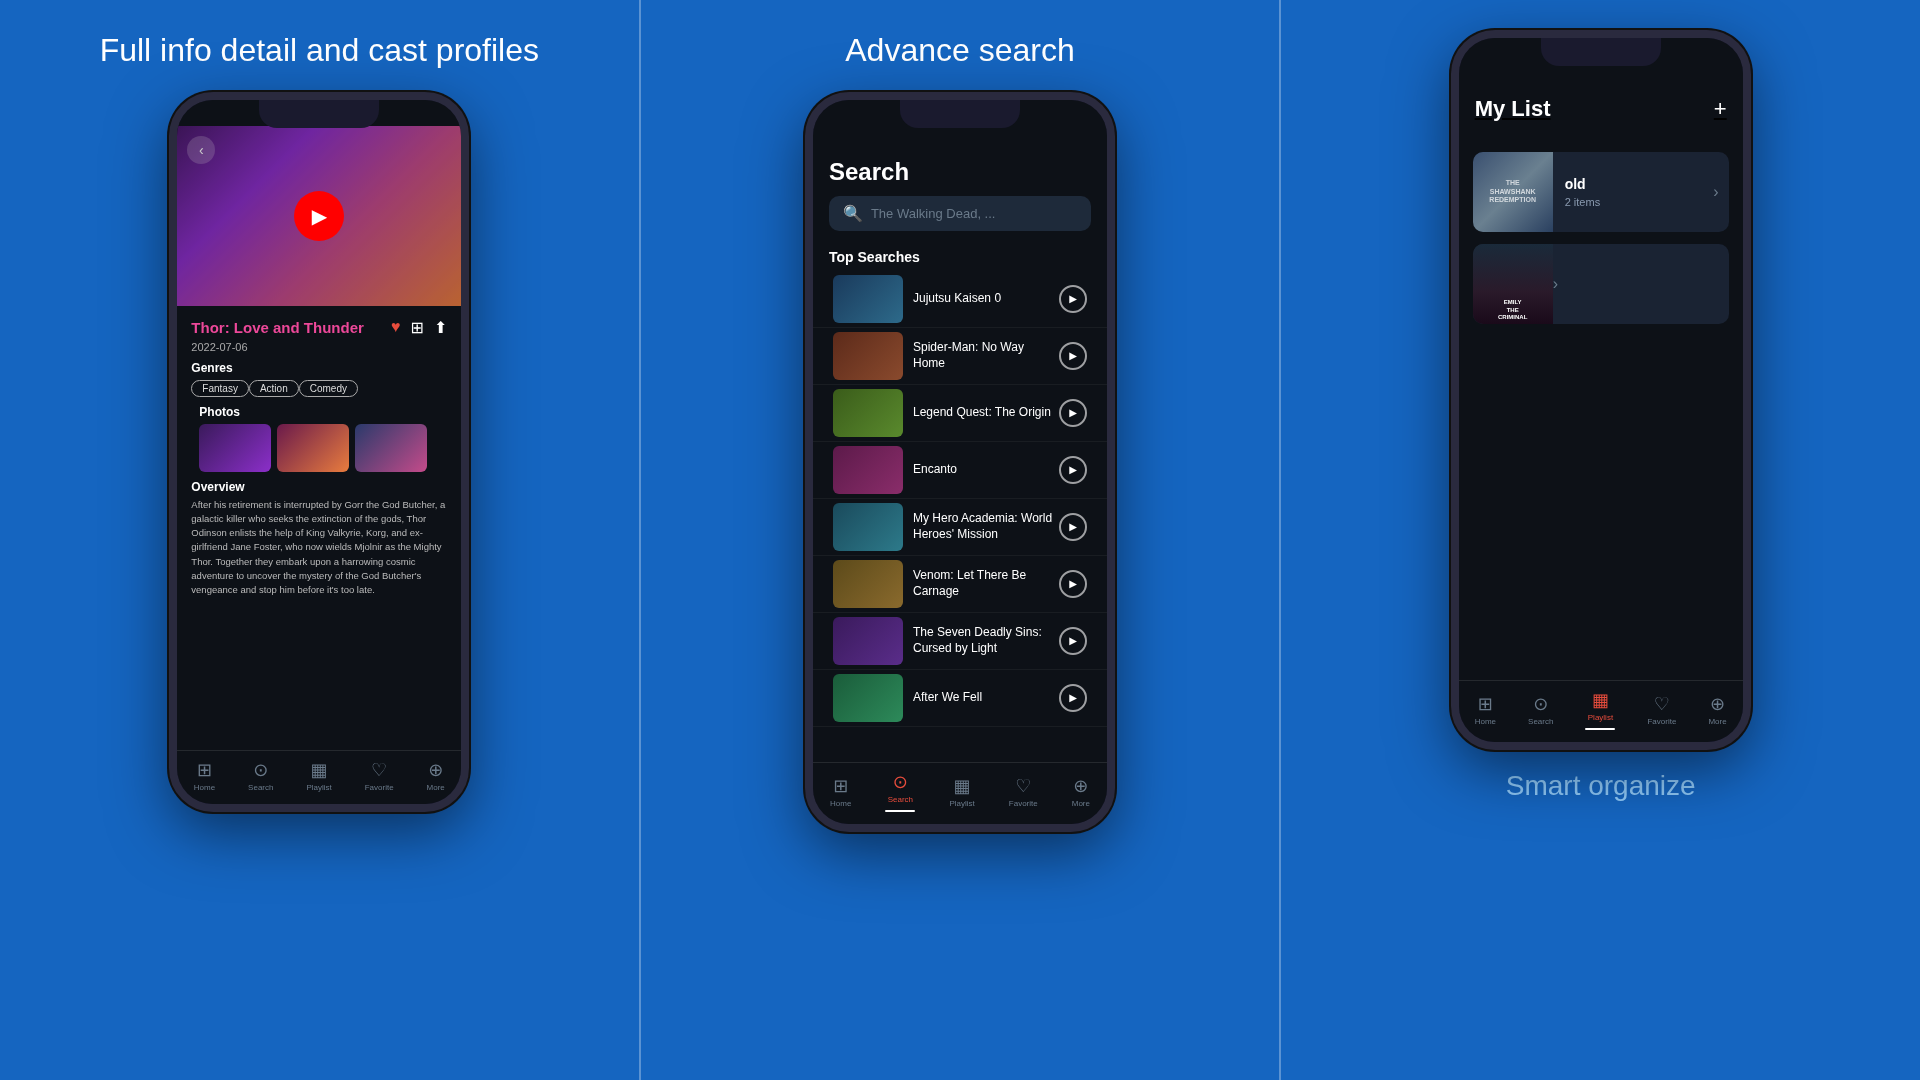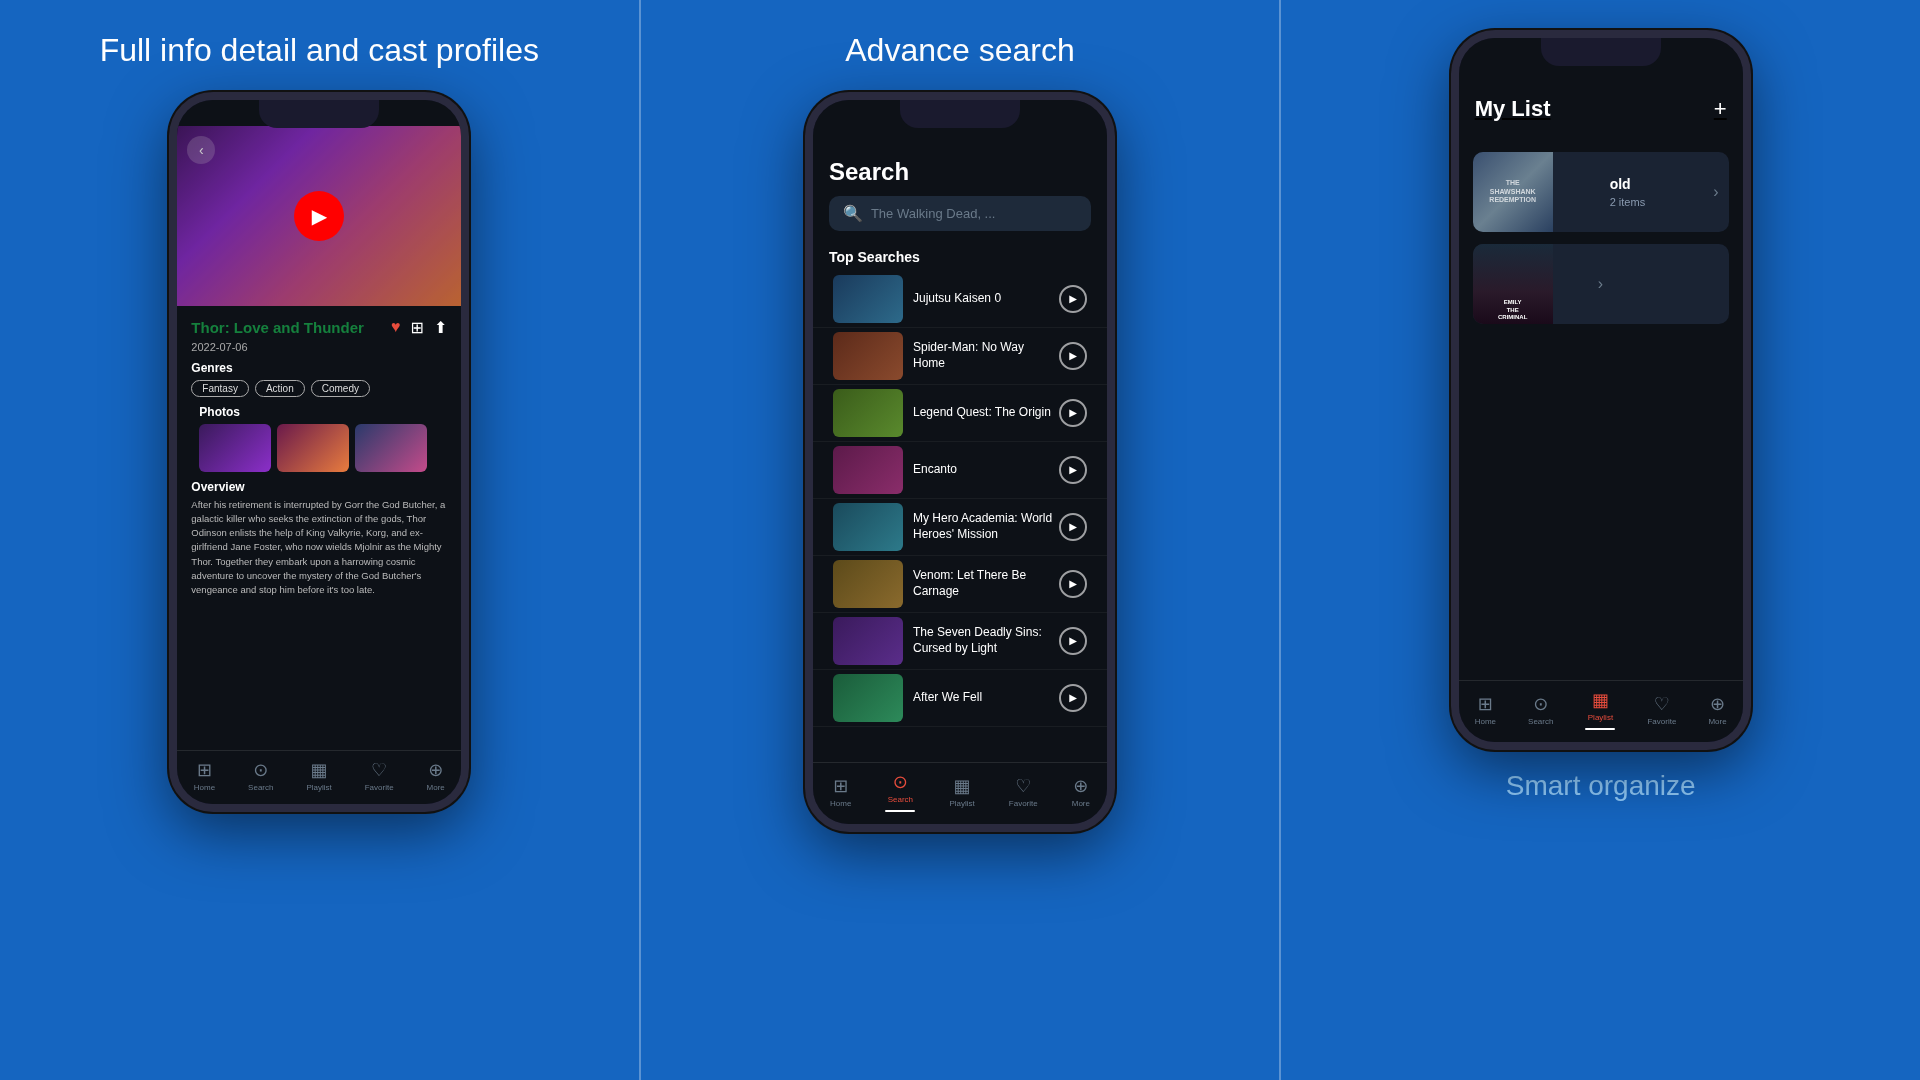--- a/index.html
+++ b/index.html
@@ -146,21 +146,21 @@
     }
 
     .movie-title-row {
       display: flex;
       align-items: center;
       justify-content: space-between;
       margin-bottom: 4px;
     }
 
     .movie-title {
-      color: #15803d;
+      color: #ec4899;
       font-size: 15px;
       font-weight: 700;
     }
 
     .action-icons {
       display: flex;
       gap: 10px;
       color: white;
       font-size: 16px;
     }
@@ -176,21 +176,20 @@
     .genres-section { margin-bottom: 8px; }
     .genres-label {
       color: white;
       font-size: 12px;
       font-weight: 600;
       margin-bottom: 5px;
     }
 
     .genres-list {
       display: flex;
-      gap: 6px;
       flex-wrap: wrap;
     }
 
     .genre-tag {
       border: 1px solid #aaa;
       border-radius: 20px;
       padding: 2px 10px;
       font-size: 10px;
       color: #ddd;
     }
@@ -407,21 +406,20 @@
     }
 
     .list-card {
       display: flex;
       align-items: center;
       background: #1a2333;
       border-radius: 10px;
       margin-bottom: 12px;
       overflow: hidden;
       height: 80px;
-      gap: 45px;
     }
 
     .list-card-thumb {
       width: 80px;
       height: 80px;
       flex-shrink: 0;
       overflow: hidden;
     }
 
     .card-thumb-1 {

